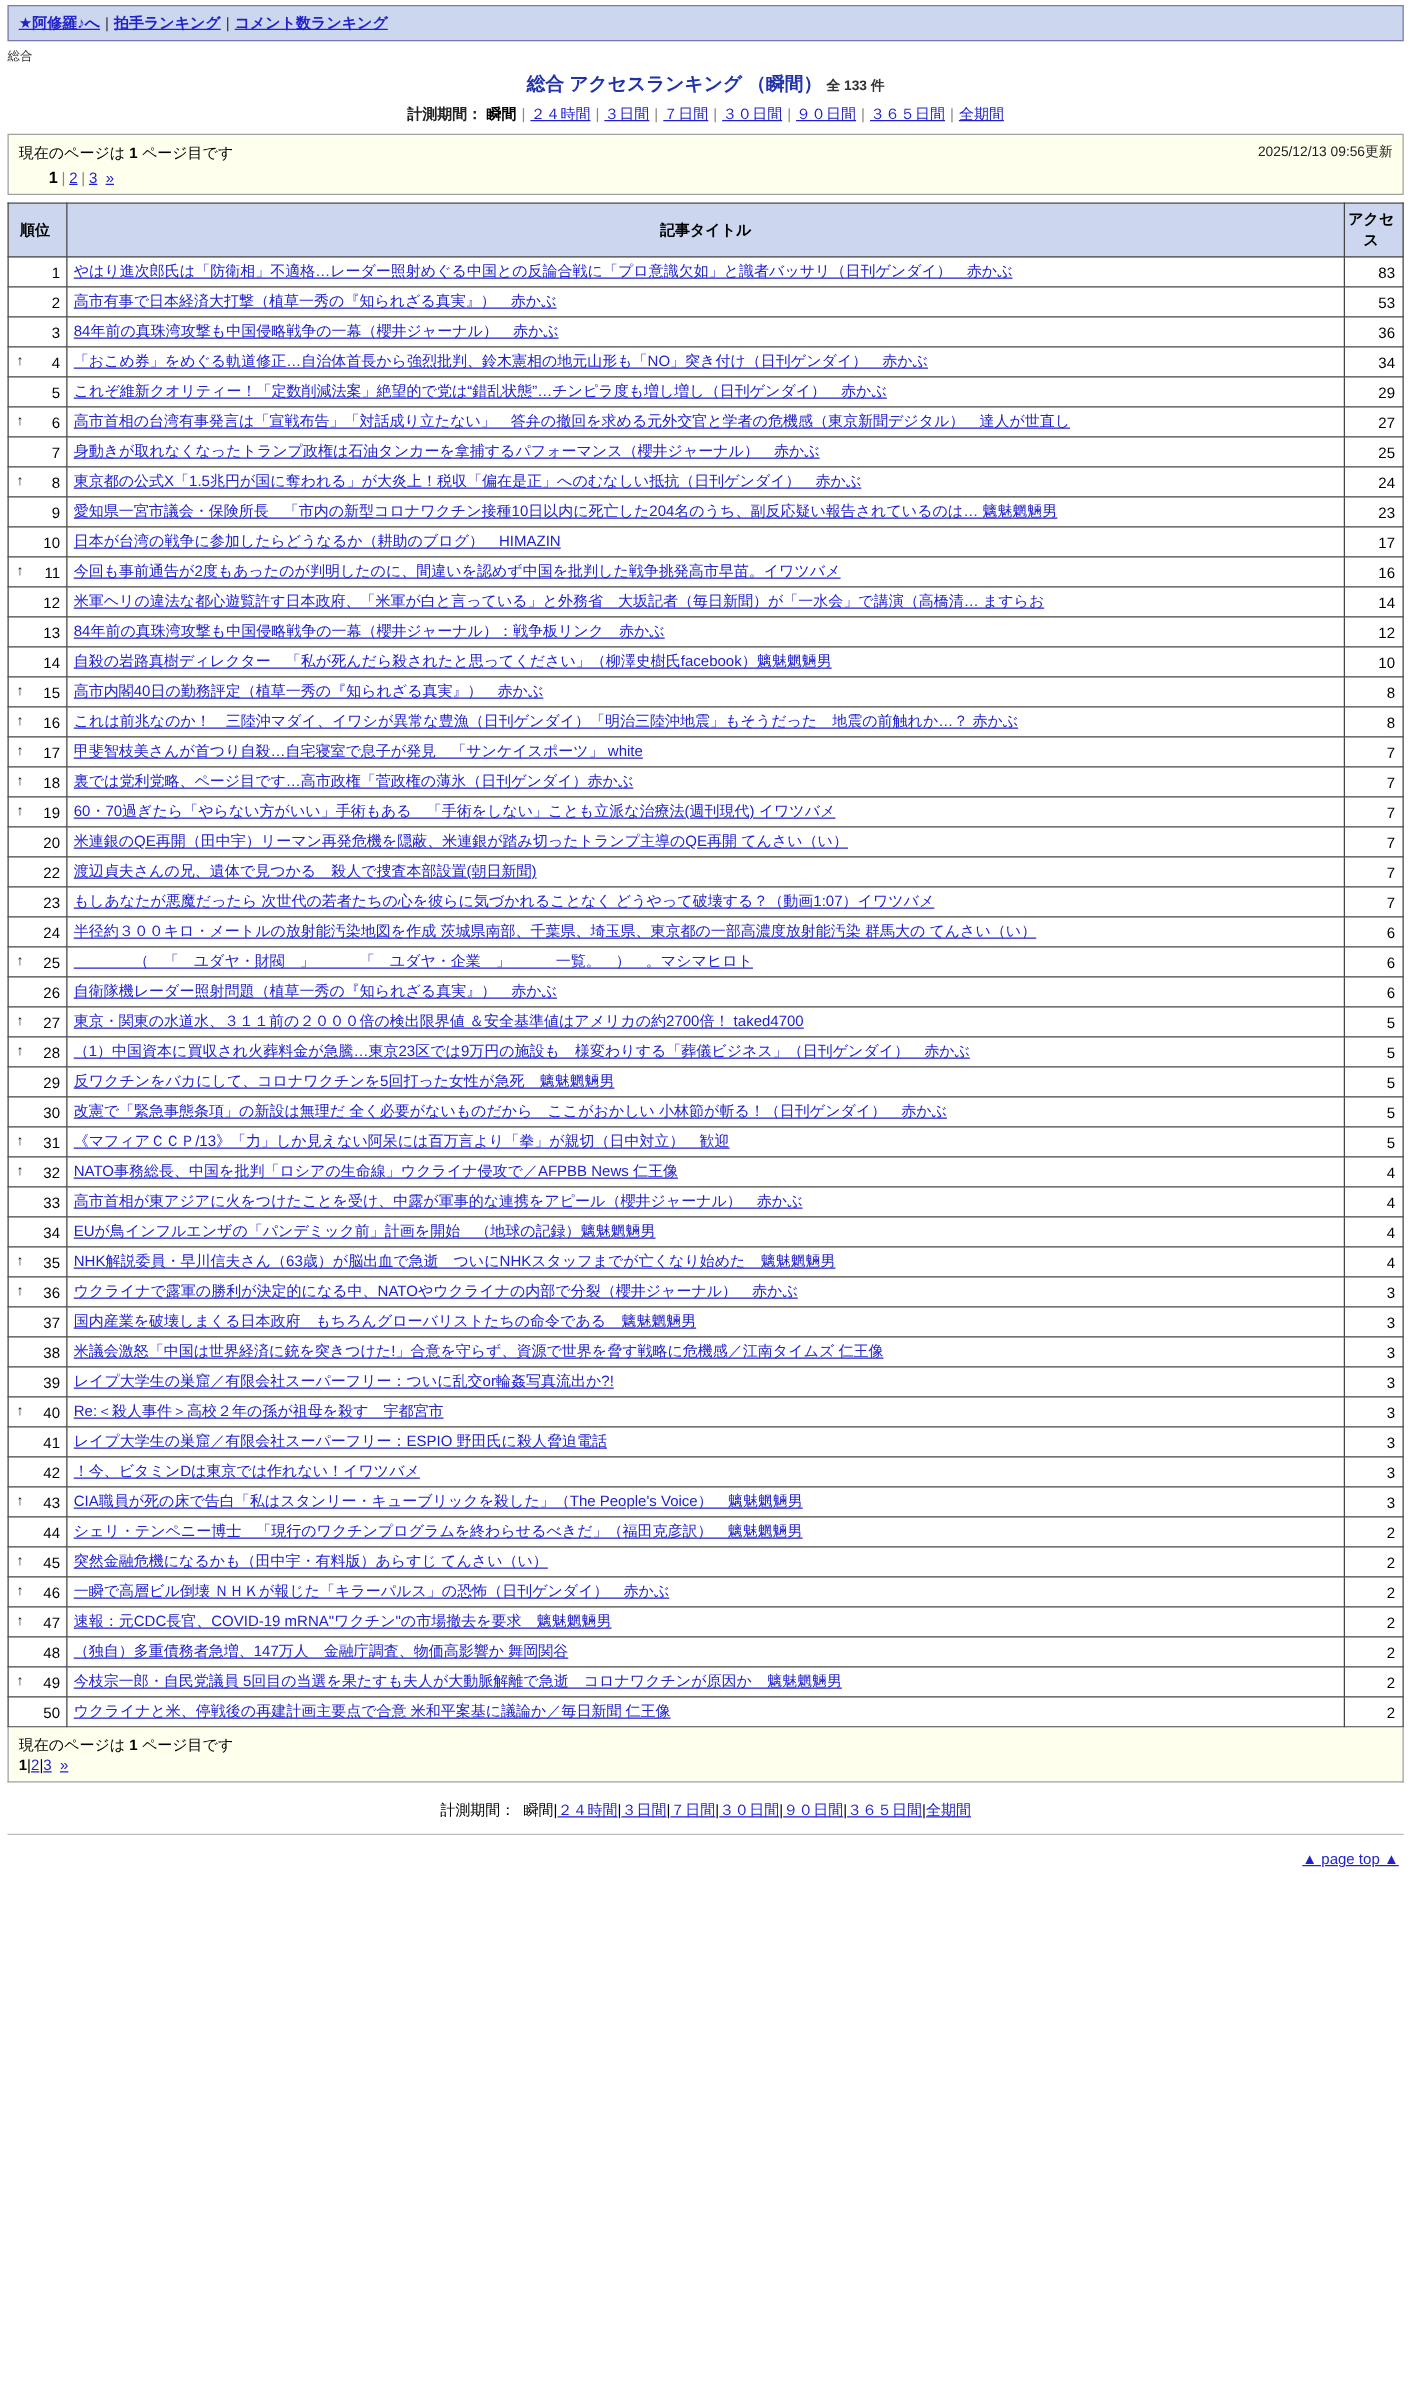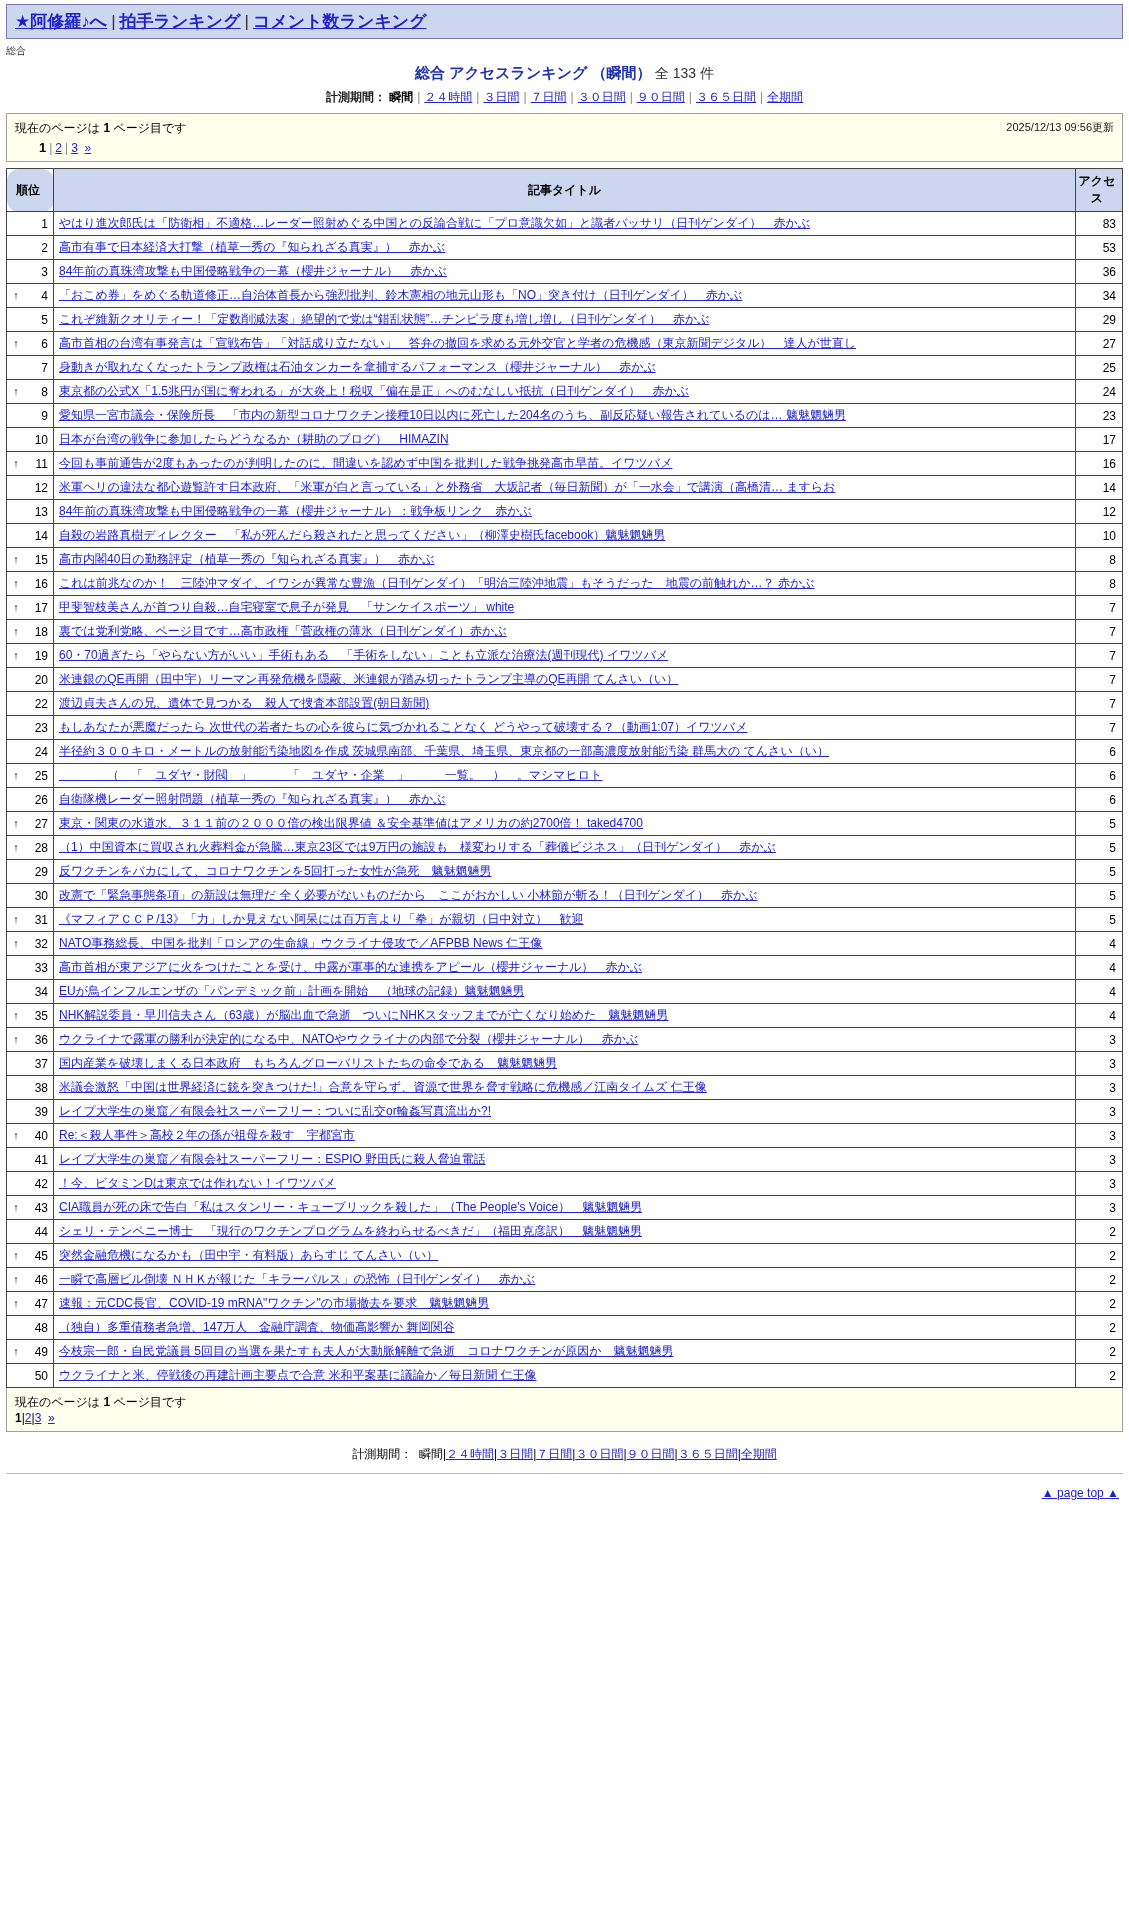--- a/index.html
+++ b/index.html
@@ -1,44 +1,44 @@
 <!DOCTYPE html>
 <html><head>
 <meta charset="utf-8">
 <style>
   html,body{margin:0;padding:0;background:#ffffff;}
   body{font-family:"Liberation Sans","DejaVu Sans",sans-serif;font-size:12px;color:#000;width:1129px;}
   a{color:#2222cc;text-decoration:underline;}
   .wrap{width:1129px;box-sizing:border-box;}
   
-  .topbar{margin:4px 6px 0 6px;border:1px solid #7a7ab0;background:#ccd7ef;padding:5px 8px;font-size:17px;font-weight:bold;}
+  .topbar{margin:4px 6px 0 6px;border:1px solid #7a7ab0;background:#ccd7ef;padding:5px 8px;font-size:12px;font-weight:bold;}
   .topbar a{color:#2222cc;}
   .topbar .sep{color:#333;font-weight:normal;padding:0 4px;}
   .label-sogo{margin:5px 0 0 6px;font-size:10px;color:#333;}
   
   .titleblock{text-align:center;margin-top:6px;}
   .title-main{font-size:15px;font-weight:bold;color:#2233aa;}
-  .title-count{font-size:14px;color:#333;font-weight:normal;}
+  .title-count{font-size:11px;color:#333;font-weight:bold;}
   .periodline{margin-top:6px;font-size:12px;color:#222;}
   .periodline .lbl{font-weight:bold;}
   .periodline .cur{font-weight:bold;color:#000;}
   .periodline a{color:#2222cc;}
   .periodline .bar{color:#888;padding:0 4px;}
   
   .pagebox{margin:7px 6px 0 6px;border:1px solid #a0a0a0;background:#ffffee;padding:6px 8px;position:relative;font-size:12px;}
   .pagebox .upd{position:absolute;right:8px;top:6px;font-size:11px;color:#222;}
   .pagebox .pg{margin-top:3px;font-size:12px;margin-left:24px;}
   .pagebox .pg b{font-size:13px;}
   .pagebox .pg a{color:#2222cc;}
   .pagebox .pg .bar{color:#888;padding:0 3px;}
   
   table.rank{border-collapse:collapse;margin:6px 6px 0 6px;width:1117px;table-layout:fixed;}
   table.rank th{border:1px solid #444;background:#ccd7ef;font-size:12px;font-weight:bold;padding:4px 2px;text-align:center;}
   table.rank td{border:1px solid #444;font-size:12px;padding:3px 5px;vertical-align:middle;}
-  .c-rank{width:38px;text-align:right;padding-right:6px !important;border-radius:12px;}
+  .c-rank{width:38px;text-align:right;padding-right:6px !important;}
   .c-title{}
   .c-acc{width:38px;text-align:right;padding-right:6px !important;}
   .arrow{color:#111;font-size:11px;line-height:1;}
   td.rankcell{padding:0 !important;}
   td.rankcell .inner{display:flex;align-items:center;justify-content:flex-end;height:100%;}
   td.rankcell .ar{width:16px;text-align:center;font-size:11px;}
   td.rankcell .nm{width:24px;text-align:right;padding-right:5px;}
   
   .botbox{margin:0 6px 0 6px;border:1px solid #a0a0a0;border-top:none;background:#ffffee;padding:6px 8px;font-size:12px;}
   .footperiod{text-align:center;margin-top:14px;font-size:12px;}

